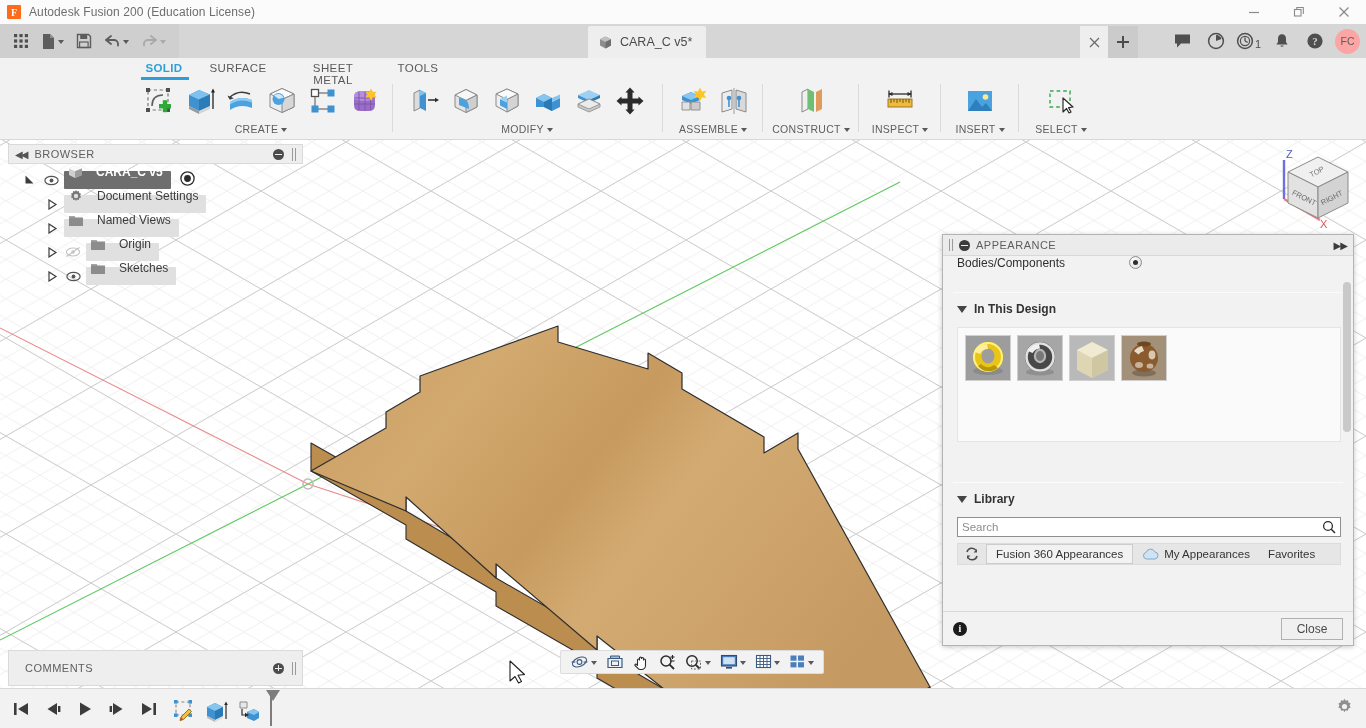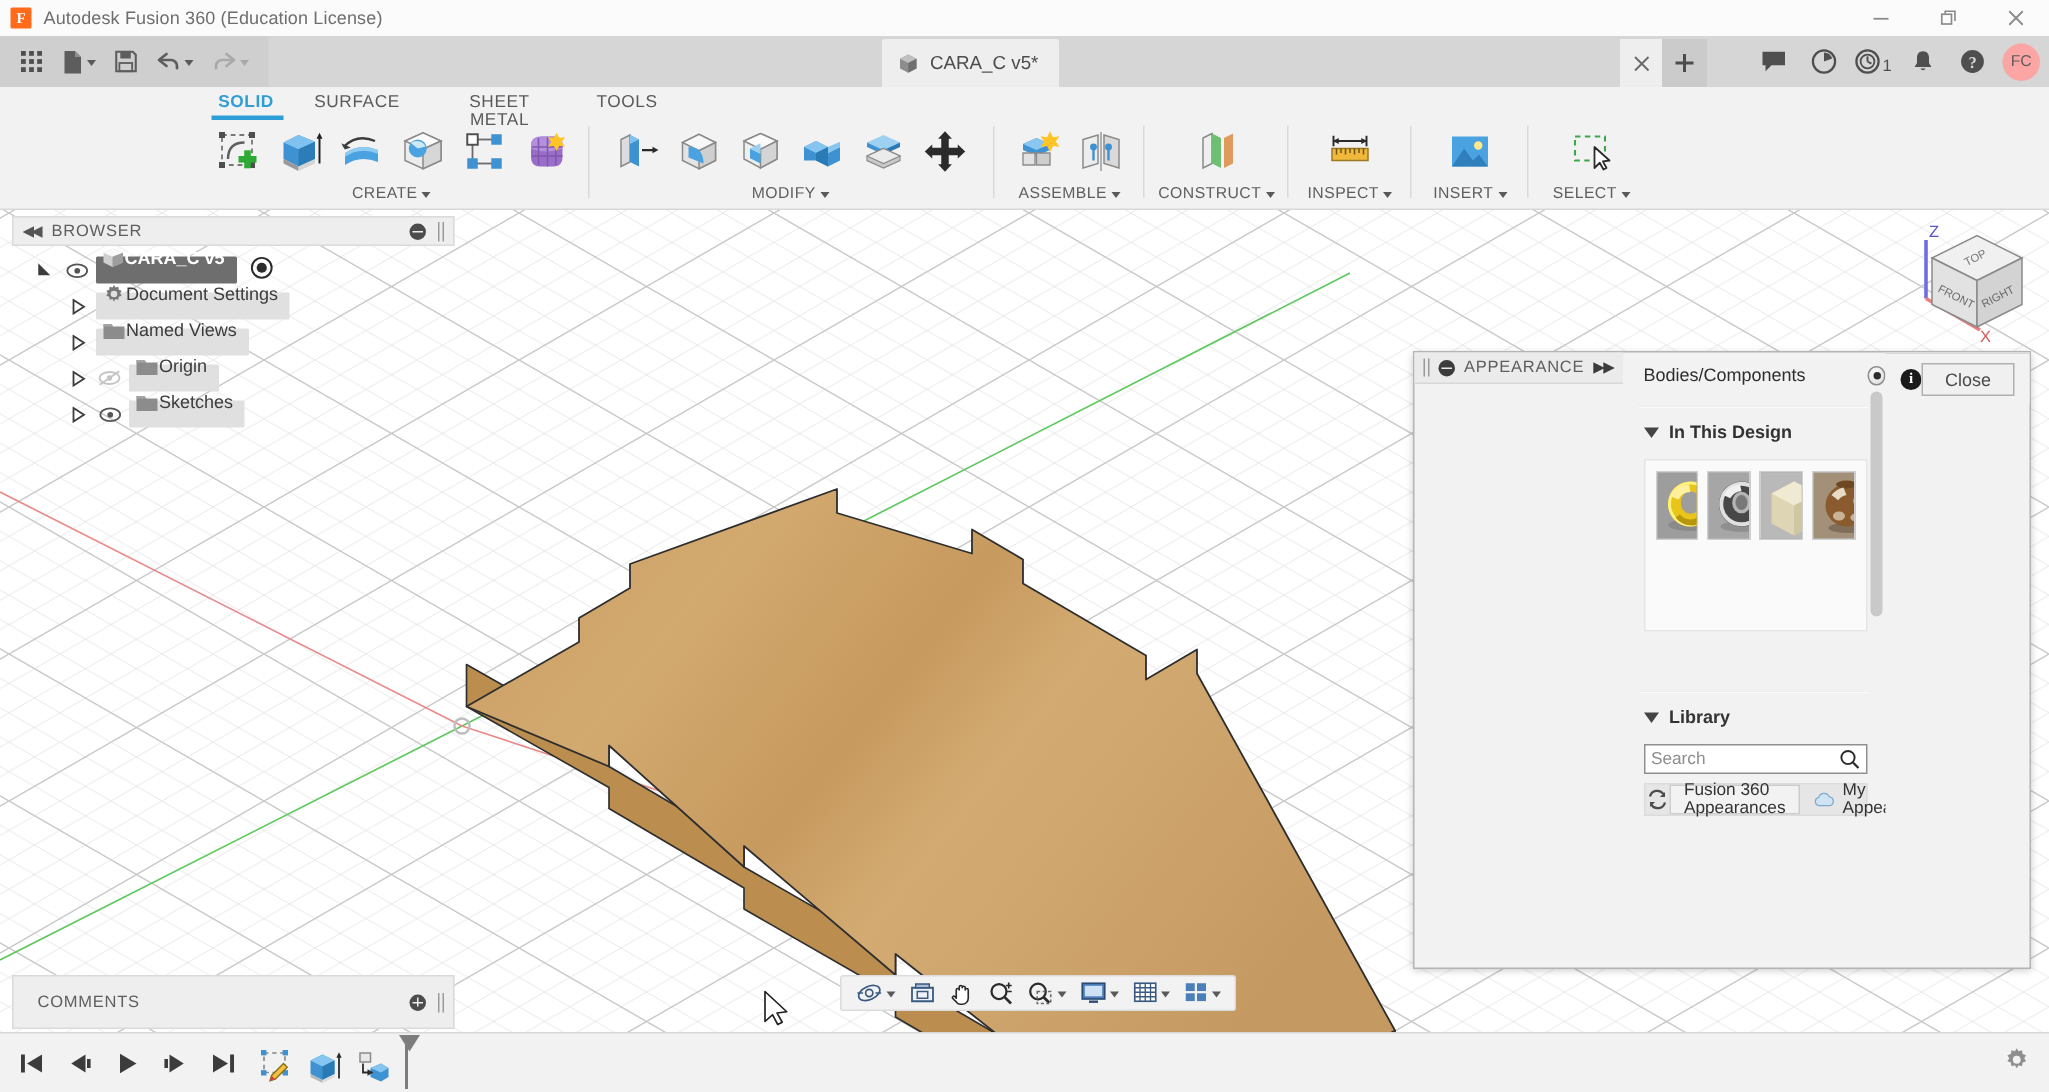--- a/index.html
+++ b/index.html
@@ -151,21 +151,21 @@
     background: #eee;
   }
   .br-grip { width: 4px; height: 13px; border-left: 1px solid #9a9a9a; border-right: 1px solid #9a9a9a; }
 
   .tree { margin-top: 4px; }
   .tnode {
     display: flex; align-items: center; height: 24px; gap: 4px;
     font-size: 12px; color: #3c3c3c;
   }
   .tnode .lbl-bg {
-    display: flex; align-items: center; gap: 0; height: 18px;
+    display: flex; align-items: center; gap: 13px; height: 18px;
     background: #e0e0e0; padding: 0 8px 16px 4px; border-radius: 1px;
   }
   .tnode.root .lbl-bg { background: #6e6e6e; color: #ffffff; font-weight: bold; }
   .twist {
     width: 16px; height: 16px; display: flex; align-items: center;
     justify-content: center; color: #3c3c3c;
   }
   .eye { width: 18px; display: flex; align-items: center; justify-content: center; }
 
   
@@ -209,21 +209,21 @@
   }
   .tl-feats { display: flex; align-items: flex-end; gap: 2px; margin-left: 8px; }
   .tl-feat { width: 30px; height: 30px; display: flex; align-items: center; justify-content: center; }
   .tl-gear { margin-left: auto; margin-right: 12px; color: #8a8a8a; }
 
   
   .dlg {
     position: absolute; left: 942px; top: 234px; width: 412px; height: 412px;
     background: #f2f2f2; border: 1px solid #b4b4b4;
     box-shadow: 0 1px 5px rgba(0,0,0,.22);
-    display: flex; 
+    display: flex; flex-direction: column;
   }
   .dlg-head {
     height: 21px; background: #ebebeb; border-bottom: 1px solid #d8d8d8;
     display: flex; align-items: center; padding: 0 6px; gap: 6px;
   }
   .dlg-grip { width: 4px; height: 12px; border-left: 1px solid #9a9a9a; border-right: 1px solid #9a9a9a; }
   .dlg-dot {
     width: 11px; height: 11px; border-radius: 50%; background: #3c3c3c; position: relative;
   }
   .dlg-dot::after {
@@ -235,21 +235,21 @@
   .dlg-body { flex: 1; padding: 0; overflow: hidden; position: relative; }
   .sect-head {
     display: flex; align-items: center; gap: 7px; padding: 9px 0 7px 14px;
     font-size: 12px; font-weight: bold; color: #333;
   }
   .tri-dn {
     width: 0; height: 0; border-left: 5px solid transparent;
     border-right: 5px solid transparent; border-top: 7px solid #444;
   }
   .row-radio {
-    display: flex; align-items: center; height: 30px; padding-left: 14px;
+    display: flex; height: 30px; padding-left: 14px;
     font-size: 12px; color: #2e2e2e;
   }
   .row-radio .rlabel { width: 172px; }
   .radio {
     width: 13px; height: 13px; border-radius: 50%;
     border: 1px solid #8c8c8c;
     background: radial-gradient(circle at 40% 35%, #ffffff 0%, #e2e2e2 75%);
     position: relative;
   }
   .radio.on::after {
@@ -314,21 +314,21 @@
   
   .viewcube { position: absolute; right: 0px; top: 4px; width: 104px; height: 104px; }
 </style>
 </head>
 <body>
 
 <div id="app">
 
   <div class="titlebar">
     <div class="app-logo">F</div>
-    <div class="app-title">Autodesk Fusion 360 (Education License)</div>
+    <div class="app-title">Autodesk Fusion 200 (Education License)</div>
     <div class="win-btns">
       <div class="win-btn">
         <svg width="12" height="12" viewBox="0 0 12 12">
             <line x1="1" y1="6.5" x2="11" y2="6.5" stroke="#8a8a8a" stroke-width="1.2"></line>
           </svg>
       </div>
       <div class="win-btn">
         <svg width="12" height="12" viewBox="0 0 12 12">
           <rect x="1.5" y="3.5" width="6.5" height="6.5" fill="none" stroke="#8a8a8a" stroke-width="1.1"></rect>
           <polyline points="3.8,3.2 3.8,1.5 10.3,1.5 10.3,8" fill="none" stroke="#8a8a8a" stroke-width="1.1"></polyline>

